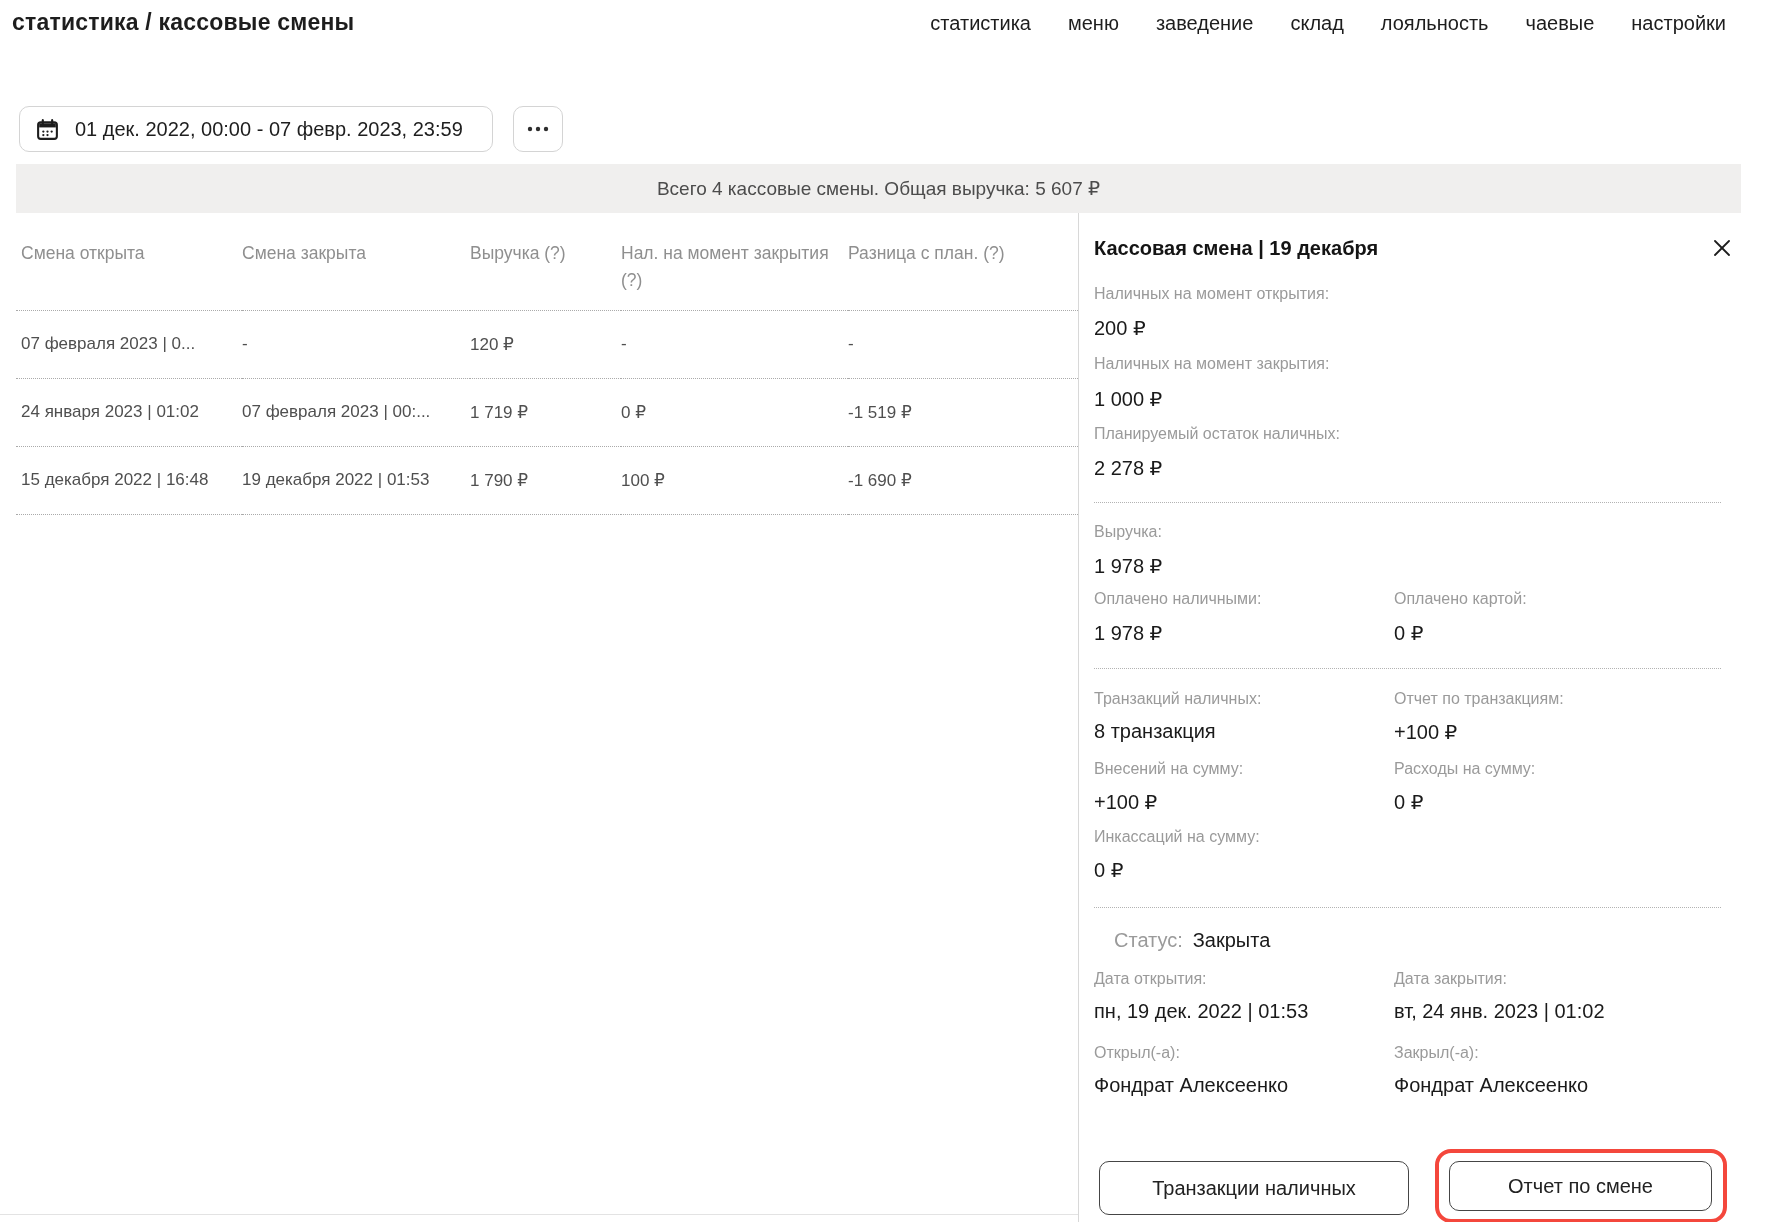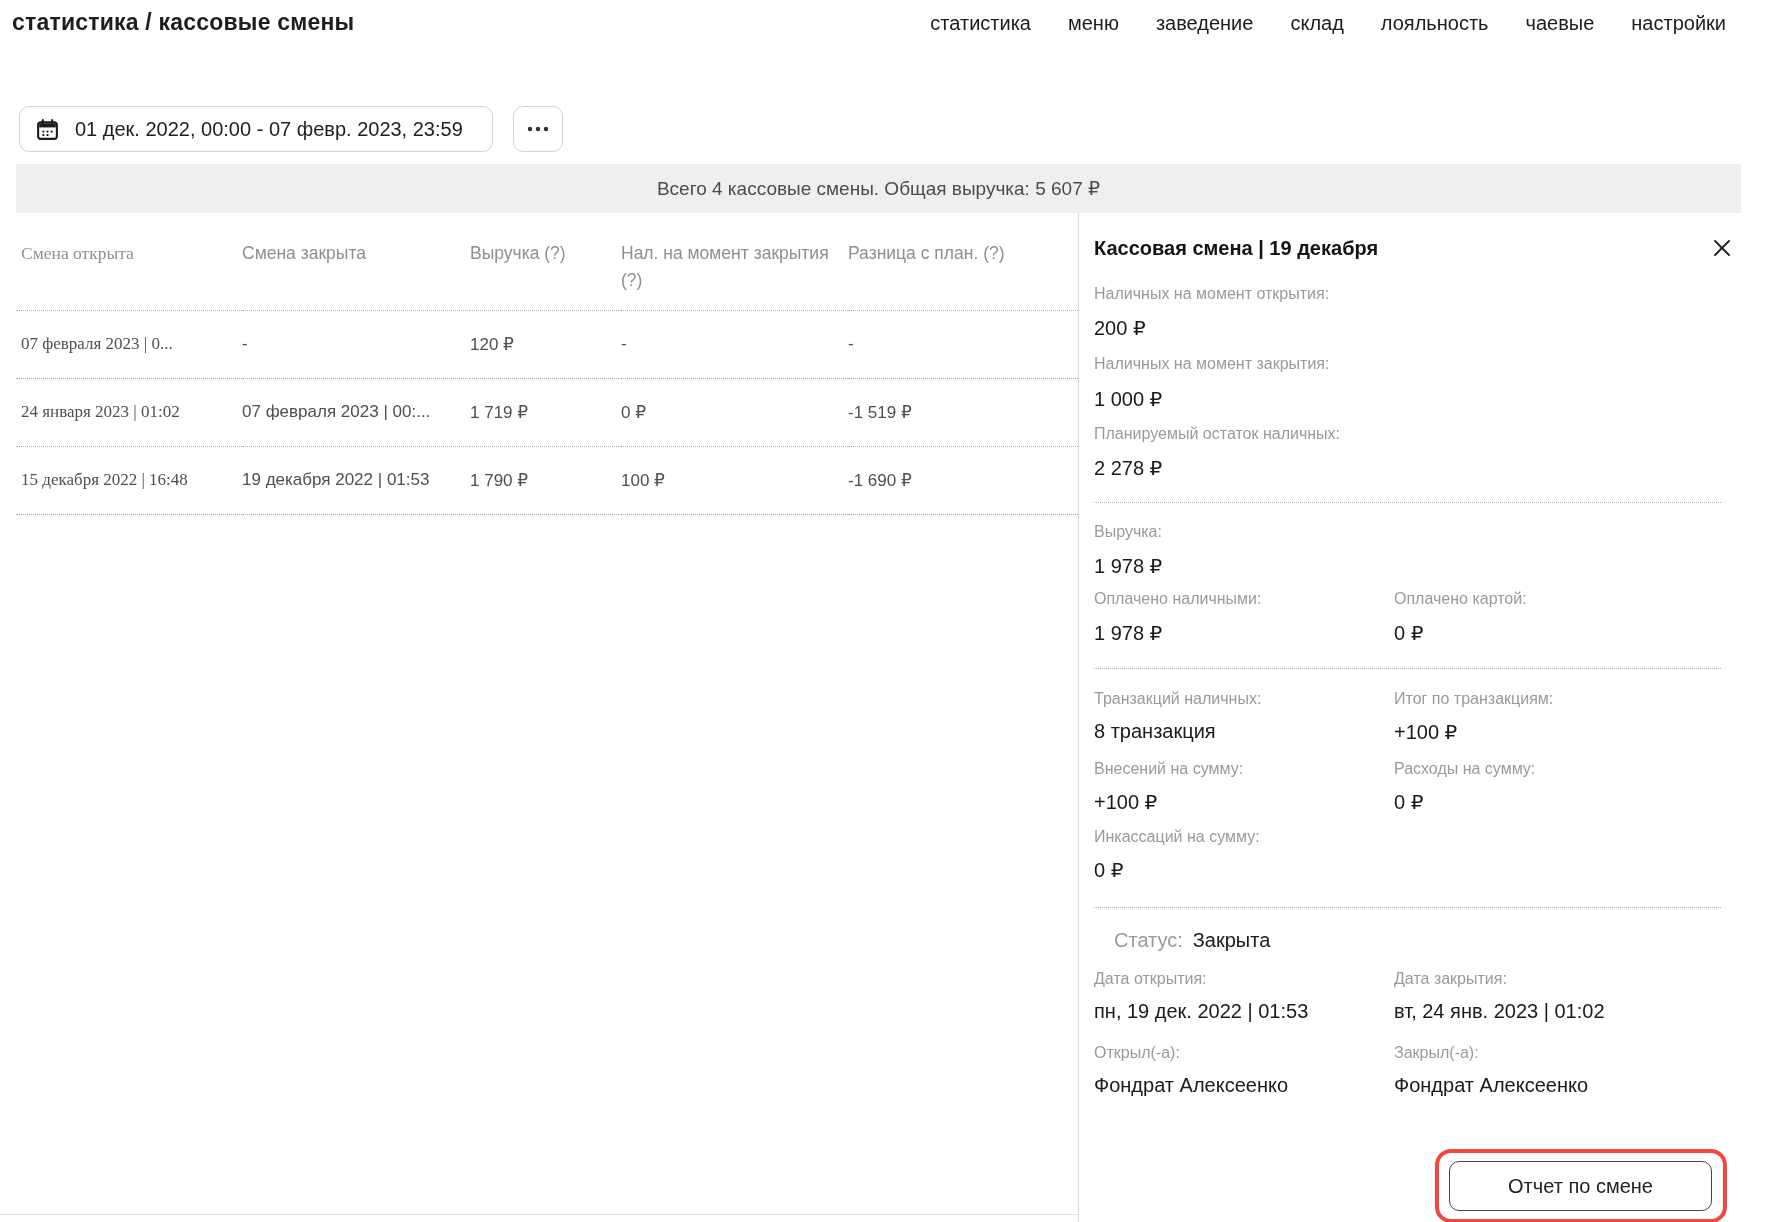--- a/index.html
+++ b/index.html
@@ -61,21 +61,21 @@
   }
   table.shifts th{
     height:97px;vertical-align:top;padding-top:27px;
     font-weight:400;font-size:17.5px;line-height:27px;color:var(--muted);
     text-align:left;border-bottom:1px dotted var(--dot);
   }
   table.shifts td{
     height:68px;font-size:17px;color:var(--cell);
     border-bottom:1px dotted var(--dot);white-space:nowrap;overflow:hidden;
   }
-  table.shifts th:first-child,table.shifts td:first-child{padding-left:5px;font-family:Liberation Serif, serif;}
+  table.shifts th:first-child,table.shifts td:first-child{padding-left:5px;}
   tr.selected{background:var(--selected);}
   tbody tr{cursor:pointer;}
   .bottom-line{
     position:absolute;left:0;top:1214px;width:1078px;height:0;
     border-top:1px solid #e3e3e3;
   }
   
   .panel{
     position:absolute;left:1078px;top:213px;width:710px;height:1009px;
     border-left:1px solid var(--line);background:#fff;
@@ -224,21 +224,21 @@
   <div class="pv" style="top:341px">1 978 ₽</div>
   <div class="pl" style="top:377px">Оплачено наличными:</div>
   <div class="pv" style="top:408px">1 978 ₽</div>
   <div class="pl c2" style="top:377px">Оплачено картой:</div>
   <div class="pv c2" style="top:408px">0 ₽</div>
 
   <div class="pdot" style="top:455px"></div>
 
   <div class="pl" style="top:477px">Транзакций наличных:</div>
   <div class="pv" style="top:507px">8 транзакция</div>
-  <div class="pl c2" style="top:477px">Итог по транзакциям:</div>
+  <div class="pl c2" style="top:477px">Отчет по транзакциям:</div>
   <div class="pv c2" style="top:507px">+100 ₽</div>
   <div class="pl" style="top:547px">Внесений на сумму:</div>
   <div class="pv" style="top:577px">+100 ₽</div>
   <div class="pl c2" style="top:547px">Расходы на сумму:</div>
   <div class="pv c2" style="top:577px">0 ₽</div>
   <div class="pl" style="top:615px">Инкассаций на сумму:</div>
   <div class="pv" style="top:645px">0 ₽</div>
 
   <div class="pdot" style="top:694px"></div>
 
@@ -249,15 +249,16 @@
 
   <div class="pl" style="top:757px">Дата открытия:</div>
   <div class="pv" style="top:787px">пн, 19 дек. 2022 | 01:53</div>
   <div class="pl c2" style="top:757px">Дата закрытия:</div>
   <div class="pv c2" style="top:787px">вт, 24 янв. 2023 | 01:02</div>
   <div class="pl" style="top:831px">Открыл(-а):</div>
   <div class="pv" style="top:861px">Фондрат Алексеенко</div>
   <div class="pl c2" style="top:831px">Закрыл(-а):</div>
   <div class="pv c2" style="top:861px">Фондрат Алексеенко</div>
 
+  <button class="pbtn b1">Транзакции наличных</button>
   <button class="pbtn b2">Отчет по смене</button>
   <div class="annotation"></div>
 </aside>
 
 </body></html>

